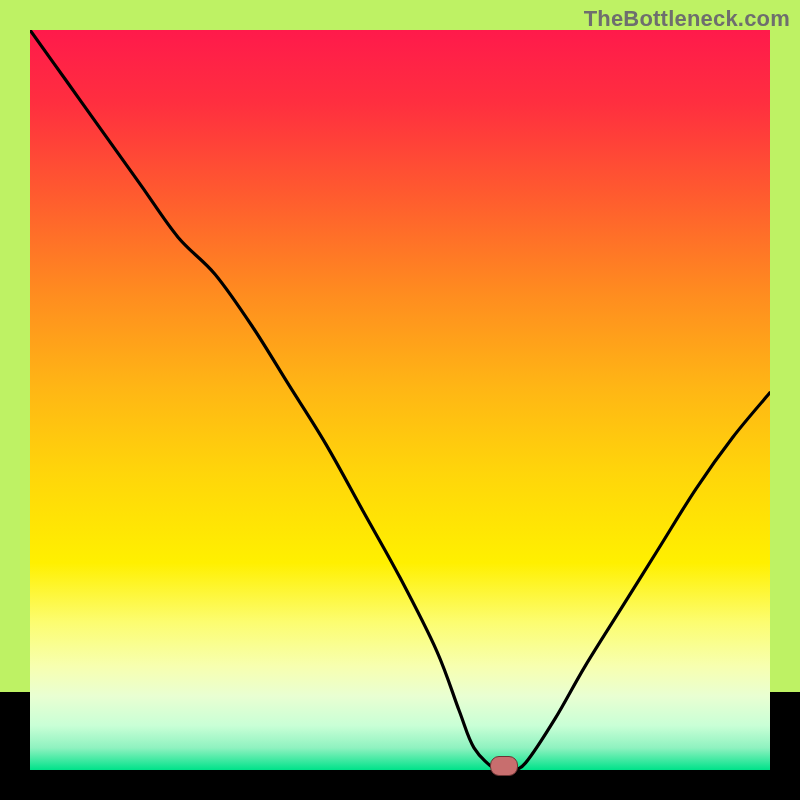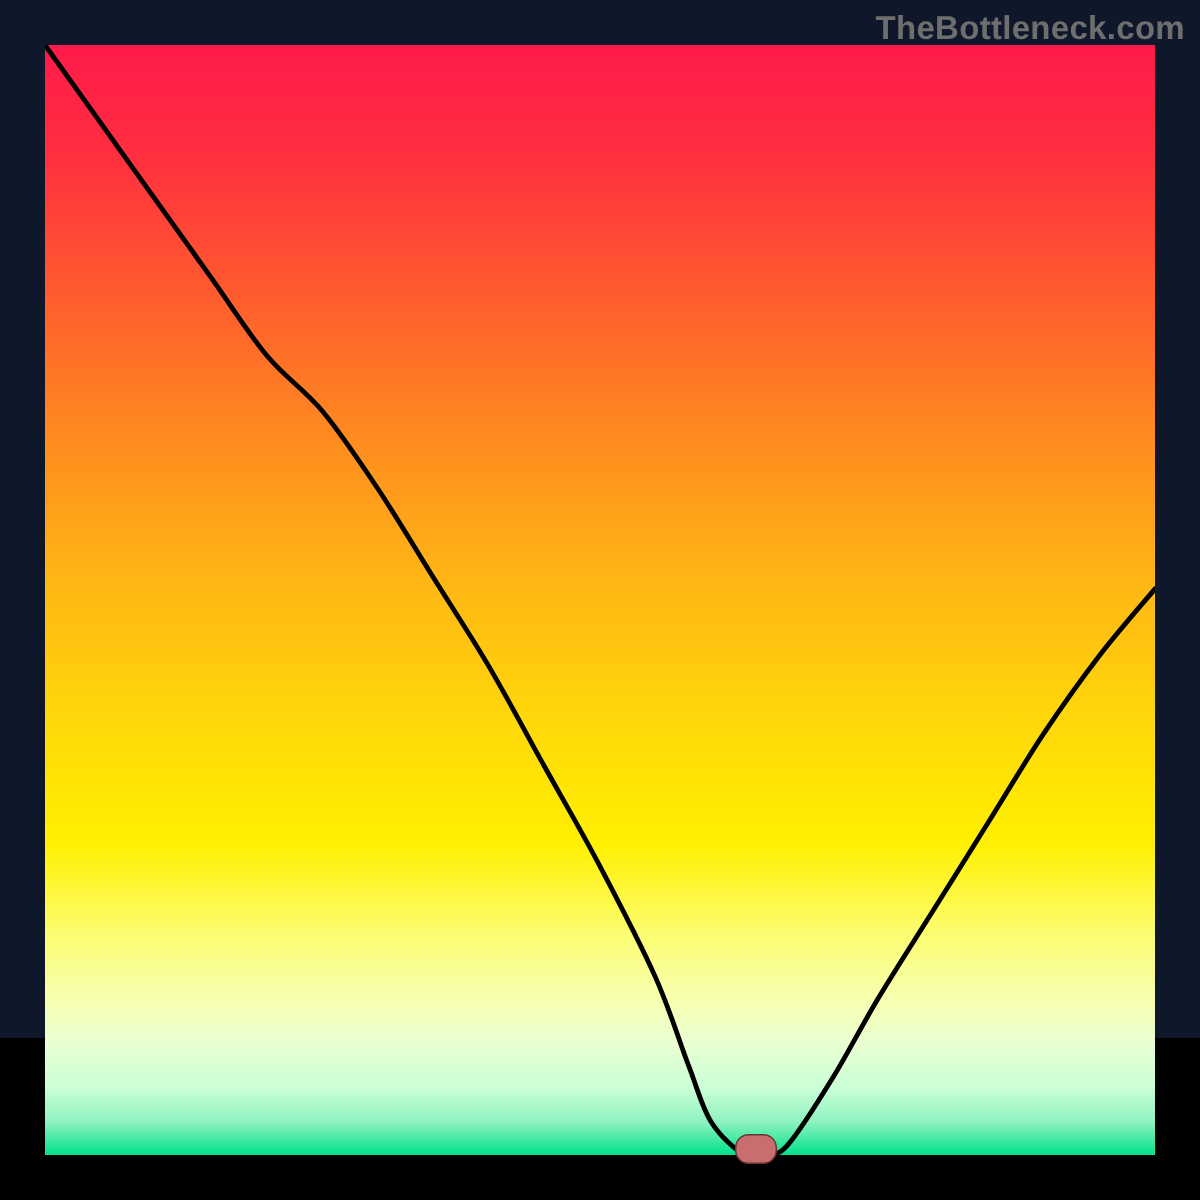--- a/index.html
+++ b/index.html
@@ -7,21 +7,21 @@
     padding: 0;
     width: 800px;
     height: 800px;
     background: #000;
     overflow: hidden;
   }
   .frame {
     position: relative;
     width: 800px;
     height: 692px;
-    background: #0f172a;
+    background: #bef264;
   }
   .plot-area {
     position: absolute;
     left: 30px;
     top: 30px;
     width: 740px;
     height: 740px;
     background: linear-gradient(to bottom,
       #ff1a4b 0%,
       #ff2f3f 10%,

